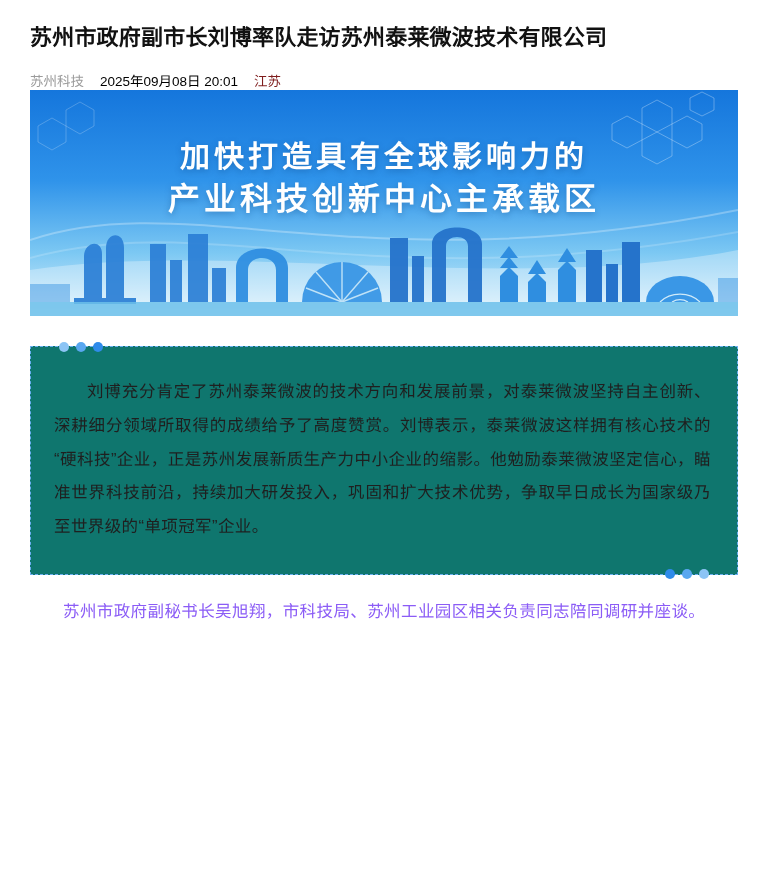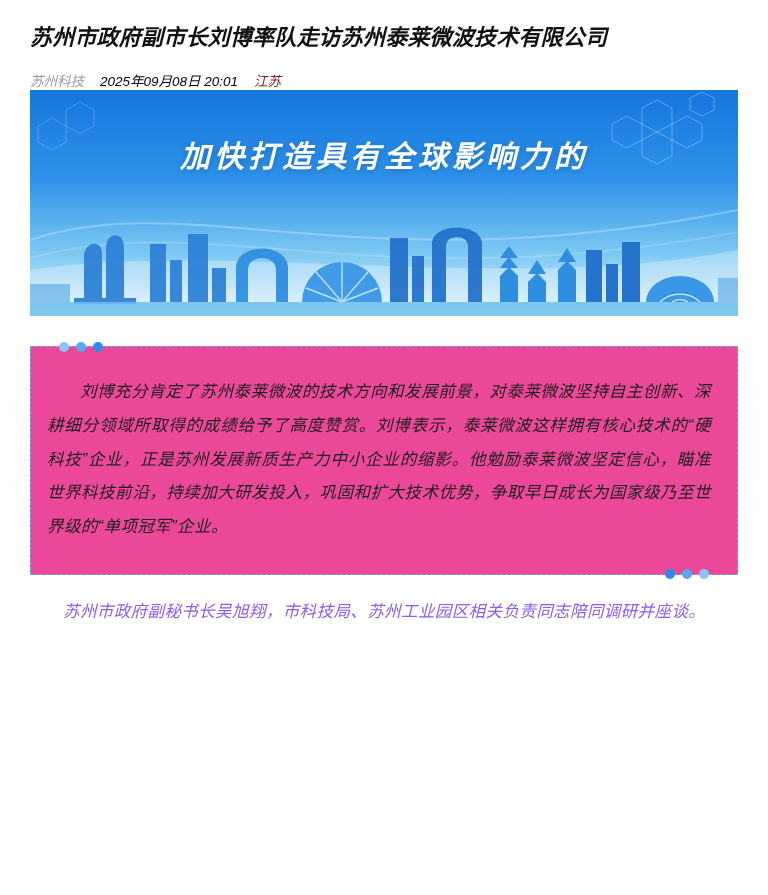--- a/index.html
+++ b/index.html
@@ -11,21 +11,20 @@
     width: 768px;
     min-height: 895px;
     font-family: "Liberation Sans", sans-serif;
     color: #1a1a1a;
     -webkit-font-smoothing: antialiased;
   }
   .page {
     width: 768px;
     box-sizing: border-box;
     padding: 22px 30px 28px 30px;
-    font-style: italic;
   }
   .article-title {
     font-size: 22px;
     line-height: 1.45;
     font-weight: 700;
     color: #111111;
     margin: 0 0 16px 0;
     letter-spacing: 0.2px;
   }
   .meta-row {
@@ -99,22 +98,22 @@
   }
   .body-text.first p:first-child {
     margin-top: 18px;
   }
 
   
   .quote-box {
     position: relative;
     margin: 30px 0 6px 0;
     border: 1px dashed #6aaef0;
-    background: #ec4899;
-    padding: 28px 26px 30px 16px;
+    background: #0f766e;
+    padding: 28px 26px 30px 23px;
     box-sizing: border-box;
   }
   .quote-box p {
     font-size: 16.5px;
     line-height: 2.05;
     color: #1f1f1f;
     margin: 0;
     text-indent: 2em;
     text-align: justify;
     letter-spacing: 0.4px;
@@ -190,20 +189,21 @@
       </g>
 
       <path d="M0,150 C160,96 330,196 708,120" stroke="rgba(255,255,255,0.28)" fill="none" stroke-width="2"></path>
       <path d="M0,168 C180,118 340,210 708,142" stroke="rgba(255,255,255,0.18)" fill="none" stroke-width="2"></path>
 
       <path d="M0,180 C200,150 480,205 708,160 L708,226 L0,226 Z" fill="rgba(255,255,255,0.30)"></path>
     </svg>
 
     <div class="hero-text">
       <div class="hero-line1">加快打造具有全球影响力的</div>
+      <div class="hero-line2">产业科技创新中心主承载区</div>
     </div>
 
     <svg class="hero-skyline" viewBox="0 0 708 118" preserveAspectRatio="none">
       <g fill="#2b7fd6" opacity="0.92">
 
         <path d="M54,104 L54,58 C54,44 72,40 72,56 L72,104 Z"></path>
         <path d="M76,104 L76,50 C76,34 94,32 94,50 L94,104 Z"></path>
         <rect x="44" y="100" width="62" height="6"></rect>
 
         <rect x="120" y="46" width="16" height="58"></rect>

